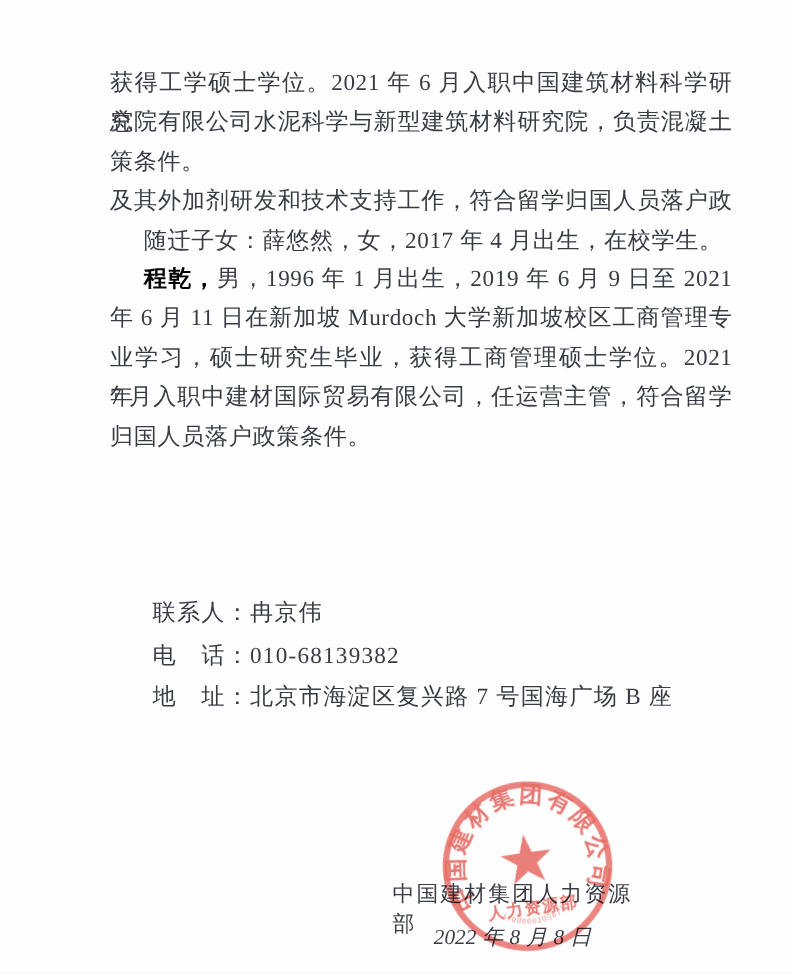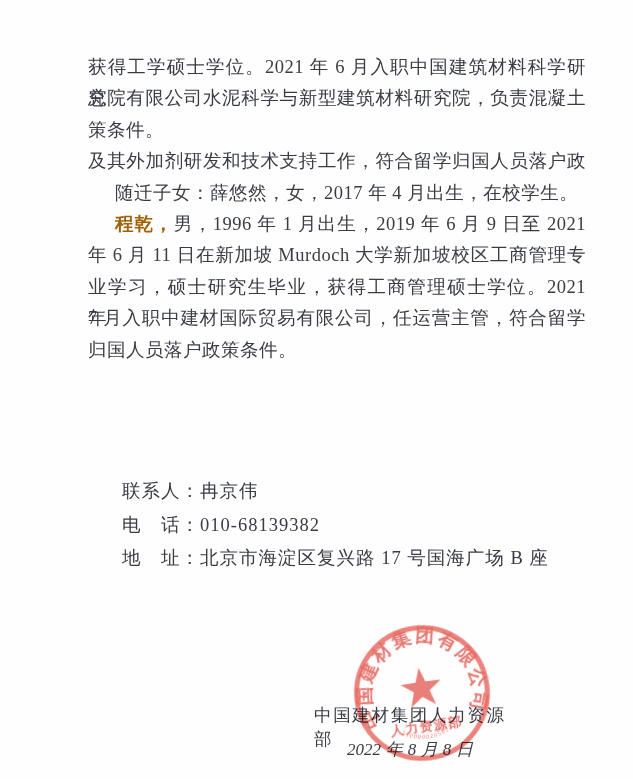--- a/index.html
+++ b/index.html
@@ -6,21 +6,21 @@
   .page {
     position:relative; width:633px; height:779px; margin:0 auto;
     background:#fefefe; overflow:hidden;
     font-family:"Liberation Serif","DejaVu Serif",serif;
     color:#3a3c45;
   }
   .block { position:absolute; left:88px; width:498px; font-size:18.5px; letter-spacing:.5px; }
   .line  { height:31.4px; line-height:31.4px; white-space:nowrap; overflow:visible; }
   .j     { white-space:normal; text-align:justify; text-align-last:justify; }
   .ind   { text-indent:27px; }
-  .name-b{ font-weight:bold; color:#a16207; }
+  .name-b{ font-weight:bold; color:#000000; }
   .contacts .line { height:33.5px; line-height:33.5px; text-indent:34px; letter-spacing:1px; }
   .sig-dept {
     position:absolute; left:314px; top:703px; width:190px;
     font-size:17.5px; text-align:justify; text-align-last:justify;
     line-height:24px; z-index:2;
   }
   .sig-date {
     position:absolute; left:347px; top:738px; width:126px;
     font-size:17px; text-align:justify; text-align-last:justify;
     line-height:24px; z-index:2;font-style:italic;
@@ -48,21 +48,21 @@
     <div class="line j">年 6 月 11 日在新加坡 Murdoch 大学新加坡校区工商管理专</div>
     <div class="line j">业学习，硕士研究生毕业，获得工商管理硕士学位。2021 年</div>
     <div class="line j">7 月入职中建材国际贸易有限公司，任运营主管，符合留学</div>
     <div class="line">归国人员落户政策条件。</div>
   </div>
 
 
   <div class="block contacts" style="top:475px;">
     <div class="line">联系人：冉京伟</div>
     <div class="line">电　话：010-68139382</div>
-    <div class="line">地　址：北京市海淀区复兴路 17 号国海广场 B 座</div>
+    <div class="line">地　址：北京市海淀区复兴路 7 号国海广场 B 座</div>
   </div>
 
   <div class="sig-dept">中国建材集团人力资源部</div>
   <div class="sig-date">2022 年 8 月 8 日</div>
 
   <div class="seal">
     <svg viewBox="0 0 200 200" xmlns="http://www.w3.org/2000/svg">
       <circle cx="100" cy="100" r="92" fill="none" stroke="#e4544c" stroke-width="7" opacity="0.82"></circle>
       <path id="ringPath" d="M 41 141.3 A 72 72 0 1 1 159 141.3" fill="none"></path>
       <path id="serialPath" d="M 51 142.6 A 65 65 0 0 0 149 142.6" fill="none"></path>

